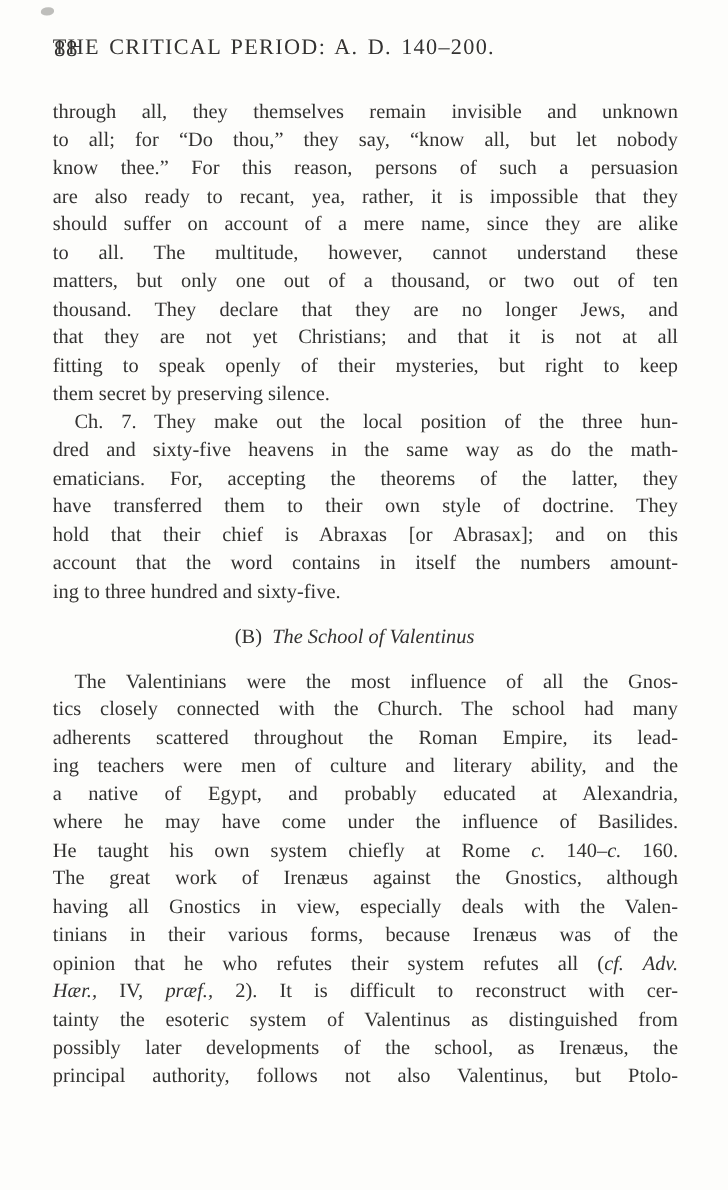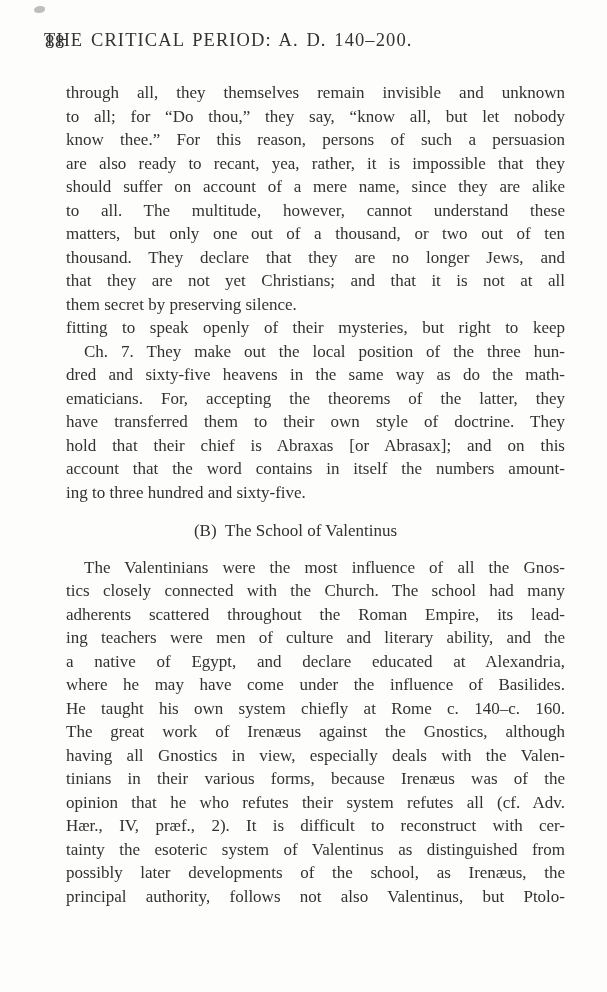--- a/index.html
+++ b/index.html
@@ -41,31 +41,30 @@
     letter-spacing: 1.1px;
     word-spacing: 2px;
     white-space: nowrap;
   }
   .text-body { font-size: 17px; }
   .line {
     line-height: 23.5px;
     min-height: 23.5px;
     text-align: justify;
     text-align-last: justify;
-    margin-left: 22px;
   }
   .line.last { text-align-last: left; }
   .paragraph.indent > .line:first-child { text-indent: 18px; font-family: Liberation Serif, serif; }
   .section-heading {
     text-align: center;
     margin: 15px 18px 13px 0;
     font-size: 17px;
     line-height: 23.5px;
   }
-  .it { }
+  .it { font-style: italic; }
 </style>
 </head>
 <body>
 
 <div class="page">
   <div class="scan-artifact"></div>
   <header class="running-head">
     <span class="page-num">88</span>
     <div class="head-title">THE CRITICAL PERIOD: A. D. 140–200.</div>
   </header>
@@ -73,39 +72,39 @@
       <div class="paragraph">
         <div class="line"><span>through all, they themselves remain invisible and unknown</span></div>
         <div class="line"><span>to all; for “Do thou,” they say, “know all, but let nobody</span></div>
         <div class="line"><span>know thee.” For this reason, persons of such a persuasion</span></div>
         <div class="line"><span>are also ready to recant, yea, rather, it is impossible that they</span></div>
         <div class="line"><span>should suffer on account of a mere name, since they are alike</span></div>
         <div class="line"><span>to all. The multitude, however, cannot understand these</span></div>
         <div class="line"><span>matters, but only one out of a thousand, or two out of ten</span></div>
         <div class="line"><span>thousand. They declare that they are no longer Jews, and</span></div>
         <div class="line"><span>that they are not yet Christians; and that it is not at all</span></div>
+        <div class="line"><span>fitting to speak openly of their mysteries, but right to keep</span></div>
         <div class="line last"><span>them secret by preserving silence.</span></div>
-        <div class="line"><span>fitting to speak openly of their mysteries, but right to keep</span></div>
       </div>
       <div class="paragraph indent">
         <div class="line"><span>Ch. 7. They make out the local position of the three hun-</span></div>
         <div class="line"><span>dred and sixty-five heavens in the same way as do the math-</span></div>
         <div class="line"><span>ematicians. For, accepting the theorems of the latter, they</span></div>
         <div class="line"><span>have transferred them to their own style of doctrine. They</span></div>
         <div class="line"><span>hold that their chief is Abraxas [or Abrasax]; and on this</span></div>
         <div class="line"><span>account that the word contains in itself the numbers amount-</span></div>
         <div class="line last"><span>ing to three hundred and sixty-five.</span></div>
       </div>
       <div class="section-heading"><span>(B)&nbsp;&nbsp;</span><span class="it">The School of Valentinus</span></div>
       <div class="paragraph indent">
         <div class="line"><span>The Valentinians were the most influence of all the Gnos-</span></div>
         <div class="line"><span>tics closely connected with the Church. The school had many</span></div>
         <div class="line"><span>adherents scattered throughout the Roman Empire, its lead-</span></div>
         <div class="line"><span>ing teachers were men of culture and literary ability, and the</span></div>
-        <div class="line"><span>a native of Egypt, and declare educated at Alexandria,</span></div>
+        <div class="line"><span>a native of Egypt, and probably educated at Alexandria,</span></div>
         <div class="line"><span>where he may have come under the influence of Basilides.</span></div>
         <div class="line"><span>He taught his own system chiefly at Rome </span><span class="it">c.</span><span> 140–</span><span class="it">c.</span><span> 160.</span></div>
         <div class="line"><span>The great work of Irenæus against the Gnostics, although</span></div>
         <div class="line"><span>having all Gnostics in view, especially deals with the Valen-</span></div>
         <div class="line"><span>tinians in their various forms, because Irenæus was of the</span></div>
         <div class="line"><span>opinion that he who refutes their system refutes all (</span><span class="it">cf. Adv.</span></div>
         <div class="line"><span class="it">Hær.,</span><span> IV, </span><span class="it">præf.,</span><span> 2). It is difficult to reconstruct with cer-</span></div>
         <div class="line"><span>tainty the esoteric system of Valentinus as distinguished from</span></div>
         <div class="line"><span>possibly later developments of the school, as Irenæus, the</span></div>
         <div class="line"><span>principal authority, follows not also Valentinus, but Ptolo-</span></div>

